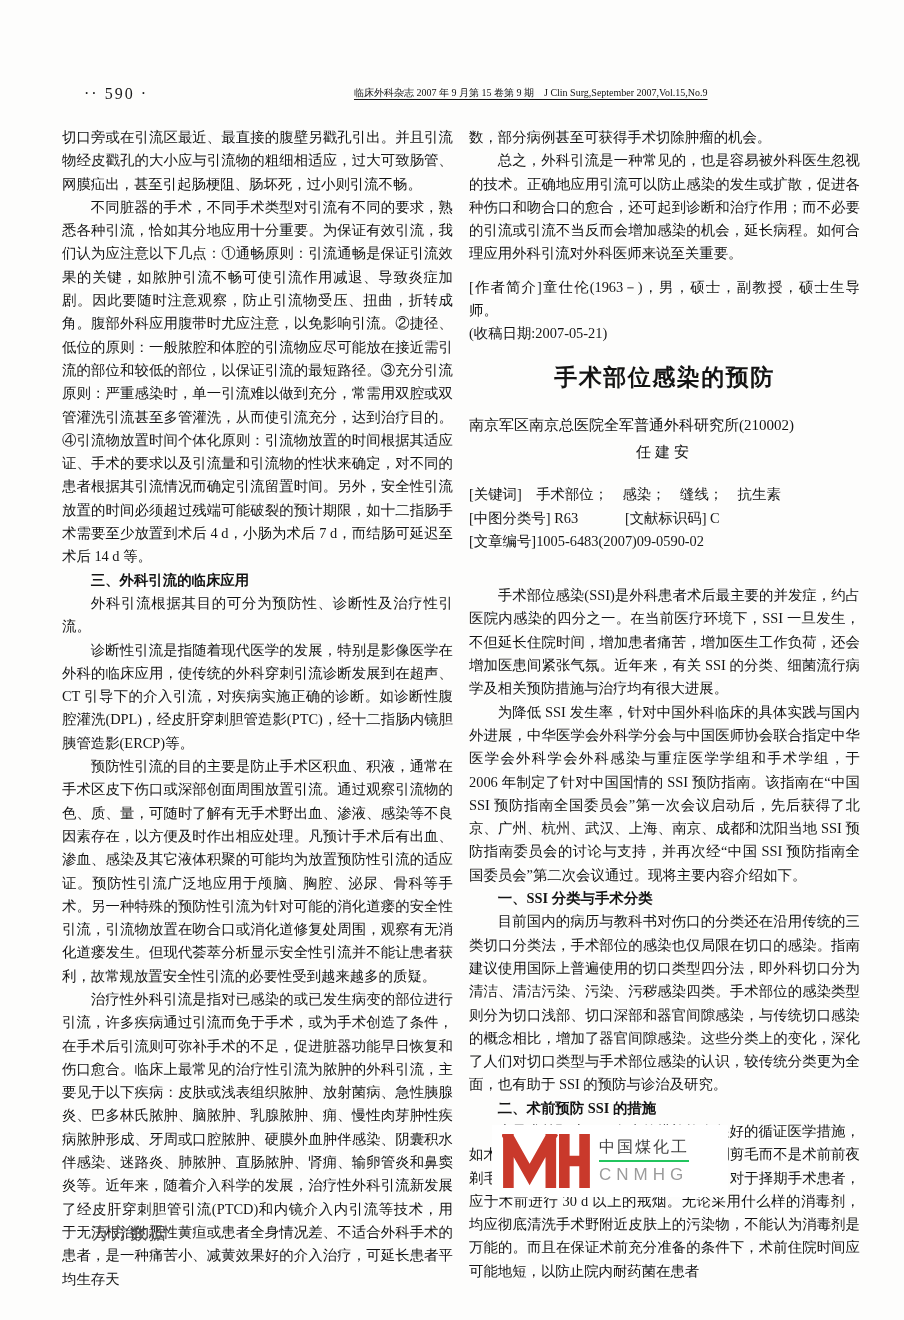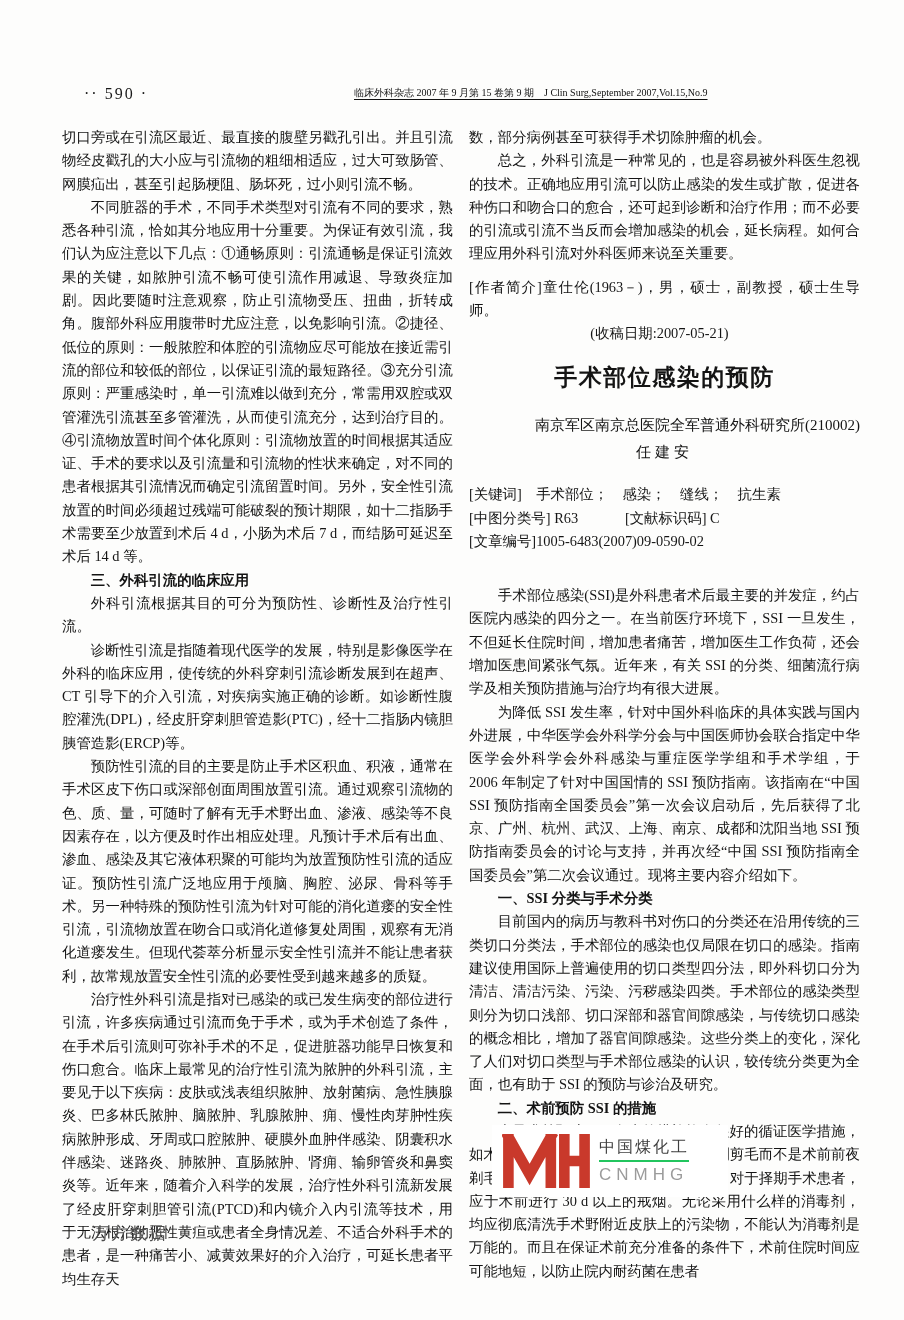--- a/index.html
+++ b/index.html
@@ -25,26 +25,26 @@
     position:absolute; top:126px; width:391px;
     text-align:justify; text-justify:inter-ideograph;
   }
   .col-left  { left:62px; }
   .col-right { left:469px; }
   .col p { margin:0; font-size:14.4px; line-height:23.3px; }
   .indent   { text-indent:2em; }
   .noindent { text-indent:0; }
   .heading  { font-weight:bold; }
   .author-note { margin-top:10px !important; }
-  .received { text-align:center; padding-right:10px; }
+  .received { text-align:left; padding-right:10px; }
   .title {
     margin:16px 0 0 0; text-align:center;
     font-size:23px; line-height:32px; letter-spacing:1.5px; font-weight:600;
   }
-  .affiliation { margin-top:20px !important; text-align:right; font-size:15px !important; }
+  .affiliation { margin-top:20px !important; text-align:left; font-size:15px !important; }
   .author      { margin-top:4px  !important; text-align:center; font-size:15px !important; letter-spacing:4px; }
   .kw-first { margin-top:19px !important; }
   .kw { text-align:left; }
   .kw .gap { margin-left:3em; }
   .body-start { margin-top:31px !important; }
   
   .watermark {
     position:absolute; left:492px; top:1125px; width:236px; height:72px;
     background:#ffffff; display:flex; align-items:center;
   }

